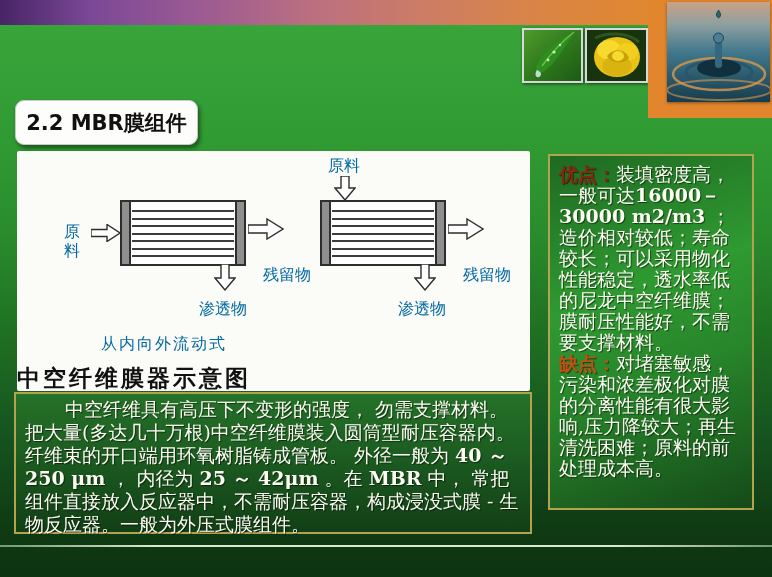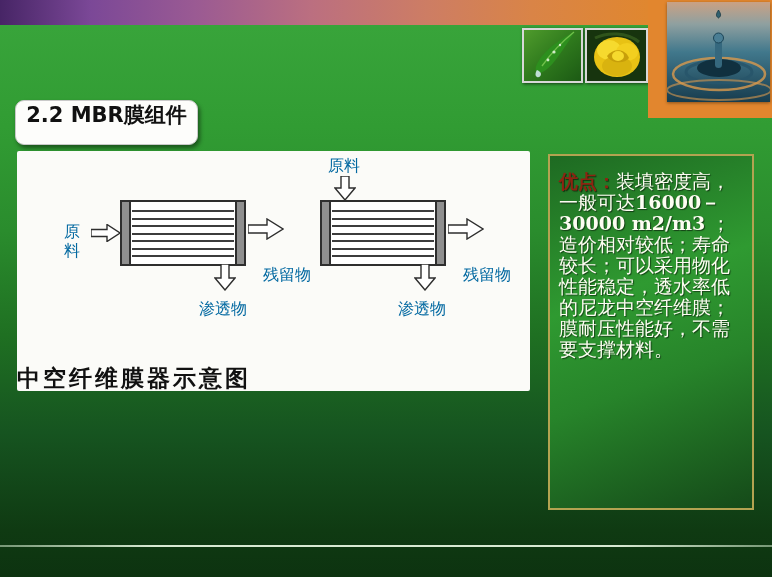--- a/index.html
+++ b/index.html
@@ -24,21 +24,21 @@
   }
   .thumb{position:absolute;top:28px;height:55px;border:2px solid #d8d8d8;box-sizing:border-box;box-shadow:1px 1px 3px rgba(0,0,0,.6);}
   .thumb-leaf{left:522px;width:61px;}
   .thumb-flower{left:585px;width:63px;}
   .corner-block{position:absolute;left:648px;top:0;width:124px;height:118px;background:#e2862e;}
   .corner-photo{position:absolute;left:19px;top:2px;width:103px;height:100px;box-shadow:0 1px 3px rgba(0,0,0,.4);}
   
   .section-chip{
     position:absolute;left:15px;top:100px;width:181px;height:43px;
     background:#fdfdfb;border:1px solid #c9c9c9;border-radius:9px;
-    display:flex;align-items:flex-start;justify-content:center;
+    display:flex;align-items:center;justify-content:center;
     box-shadow:2px 3px 4px rgba(0,0,0,.45);
   }
   .section-chip span{font-size:21px;font-weight:bold;color:#111;}
   
   .diagram-panel{
     position:absolute;left:17px;top:151px;width:513px;height:240px;
     background:#fbfbf8;border-radius:2px;color:#2b2b2b;
     font-family:"DejaVu Serif","Liberation Serif",serif;
   }
   .dlabel{position:absolute;font-size:16px;color:#0369a1;white-space:nowrap;font-family:Liberation Serif, serif;}
@@ -62,21 +62,21 @@
   .bottom-box{
     position:absolute;left:14px;top:392px;width:518px;height:142px;
     background:linear-gradient(180deg,#257229 0%,#1c5c21 45%,#123f16 100%);
     padding:4px 9px;color:#fdfdf2;
     font-family:"DejaVu Serif","Liberation Serif",serif;
   }
   .bottom-box p{margin:0;font-size:19px;line-height:23px;text-indent:2.1em;text-shadow:1px 1px 1px rgba(0,0,0,.55);}
   .side-box{
     position:absolute;left:548px;top:154px;width:206px;height:356px;
     background:linear-gradient(160deg,#1e6a22 0%,#2f9a31 38%,#27842a 62%,#154a19 100%);
-    padding:15px 9px;color:#fdfdf2;
+    padding:8px 9px;color:#fdfdf2;
     font-family:"DejaVu Serif","Liberation Serif",serif;
   }
   .side-box p{margin:0;font-size:19px;line-height:21px;text-shadow:1px 1px 1px rgba(0,0,0,.55);}
   .adv-label{color:#8e2412;font-weight:bold;}
   .dis-label{color:#c84f14;font-weight:bold;}
   .divider-line{
     position:absolute;left:0;top:545px;width:772px;height:2px;
     background:linear-gradient(90deg,rgba(205,230,200,.55),#d7ead2 20%,#d7ead2 80%,rgba(205,230,200,.55));
   }
   b{font-weight:bold;}
@@ -159,20 +159,21 @@
       <div class="cap right"></div>
     </div>
     <svg class="arrow" style="left:231px;top:67px;" width="36" height="22" viewBox="0 0 36 22">
       <polygon points="0,7 19,7 19,1 35,11 19,21 19,15 0,15" fill="#fff" stroke="#2e2e2e" stroke-width="1.4"></polygon>
     </svg>
     <div class="dlabel" style="left:246px;top:114px;">残留物</div>
     <svg class="arrow" style="left:197px;top:113px;" width="22" height="27" viewBox="0 0 22 27">
       <polygon points="7,0 15,0 15,14 21,14 11,26 1,14 7,14" fill="#fff" stroke="#2e2e2e" stroke-width="1.4"></polygon>
     </svg>
     <div class="dlabel" style="left:182px;top:148px;">渗透物</div>
+    <div class="dlabel flow-caption" style="left:84px;top:183px;">从内向外流动式</div>
 
     <div class="dlabel" style="left:311px;top:5px;">原料</div>
     <svg class="arrow" style="left:317px;top:25px;" width="22" height="25" viewBox="0 0 22 25">
       <polygon points="7,0 15,0 15,12 21,12 11,24 1,12 7,12" fill="#fff" stroke="#2e2e2e" stroke-width="1.4"></polygon>
     </svg>
     <div class="module" style="left:303px;top:49px;">
       <div class="fibers"></div>
       <div class="cap left"></div>
       <div class="cap right"></div>
     </div>
@@ -183,17 +184,21 @@
     <svg class="arrow" style="left:397px;top:113px;" width="22" height="27" viewBox="0 0 22 27">
       <polygon points="7,0 15,0 15,14 21,14 11,26 1,14 7,14" fill="#fff" stroke="#2e2e2e" stroke-width="1.4"></polygon>
     </svg>
     <div class="dlabel" style="left:381px;top:148px;">渗透物</div>
 
     <div class="main-caption">中空纤维膜器示意图</div>
   </div>
 
   <div class="side-box gold-box">
     <p><span class="adv-label">优点：</span><span>装填密度高，一般可达</span><b>16000－30000 m2/m3</b><span> ；造价相对较低；寿命较长；可以采用物化性能稳定，透水率低的尼龙中空纤维膜；膜耐压性能好，不需要支撑材料。</span></p>
-  </div>
-
+    <p><span class="dis-label">缺点：</span><span>对堵塞敏感，污染和浓差极化对膜的分离性能有很大影响,压力降较大；再生清洗困难；原料的前处理成本高。</span></p>
+  </div>
+
+  <div class="bottom-box gold-box">
+    <p><span>中空纤维具有高压下不变形的强度， 勿需支撑材料。把大量(多达几十万根)中空纤维膜装入圆筒型耐压容器内。纤维束的开口端用环氧树脂铸成管板。 外径一般为 </span><b>40 ～ 250 μm</b><span> ， 内径为 </span><b>25 ～ 42μm</b><span> 。在 </span><b>MBR</b><span> 中， 常把组件直接放入反应器中，不需耐压容器，构成浸没式膜 - 生物反应器。一般为外压式膜组件。</span></p>
+  </div>
 
   <div class="divider-line"></div>
 </div>
 
 </body></html>

